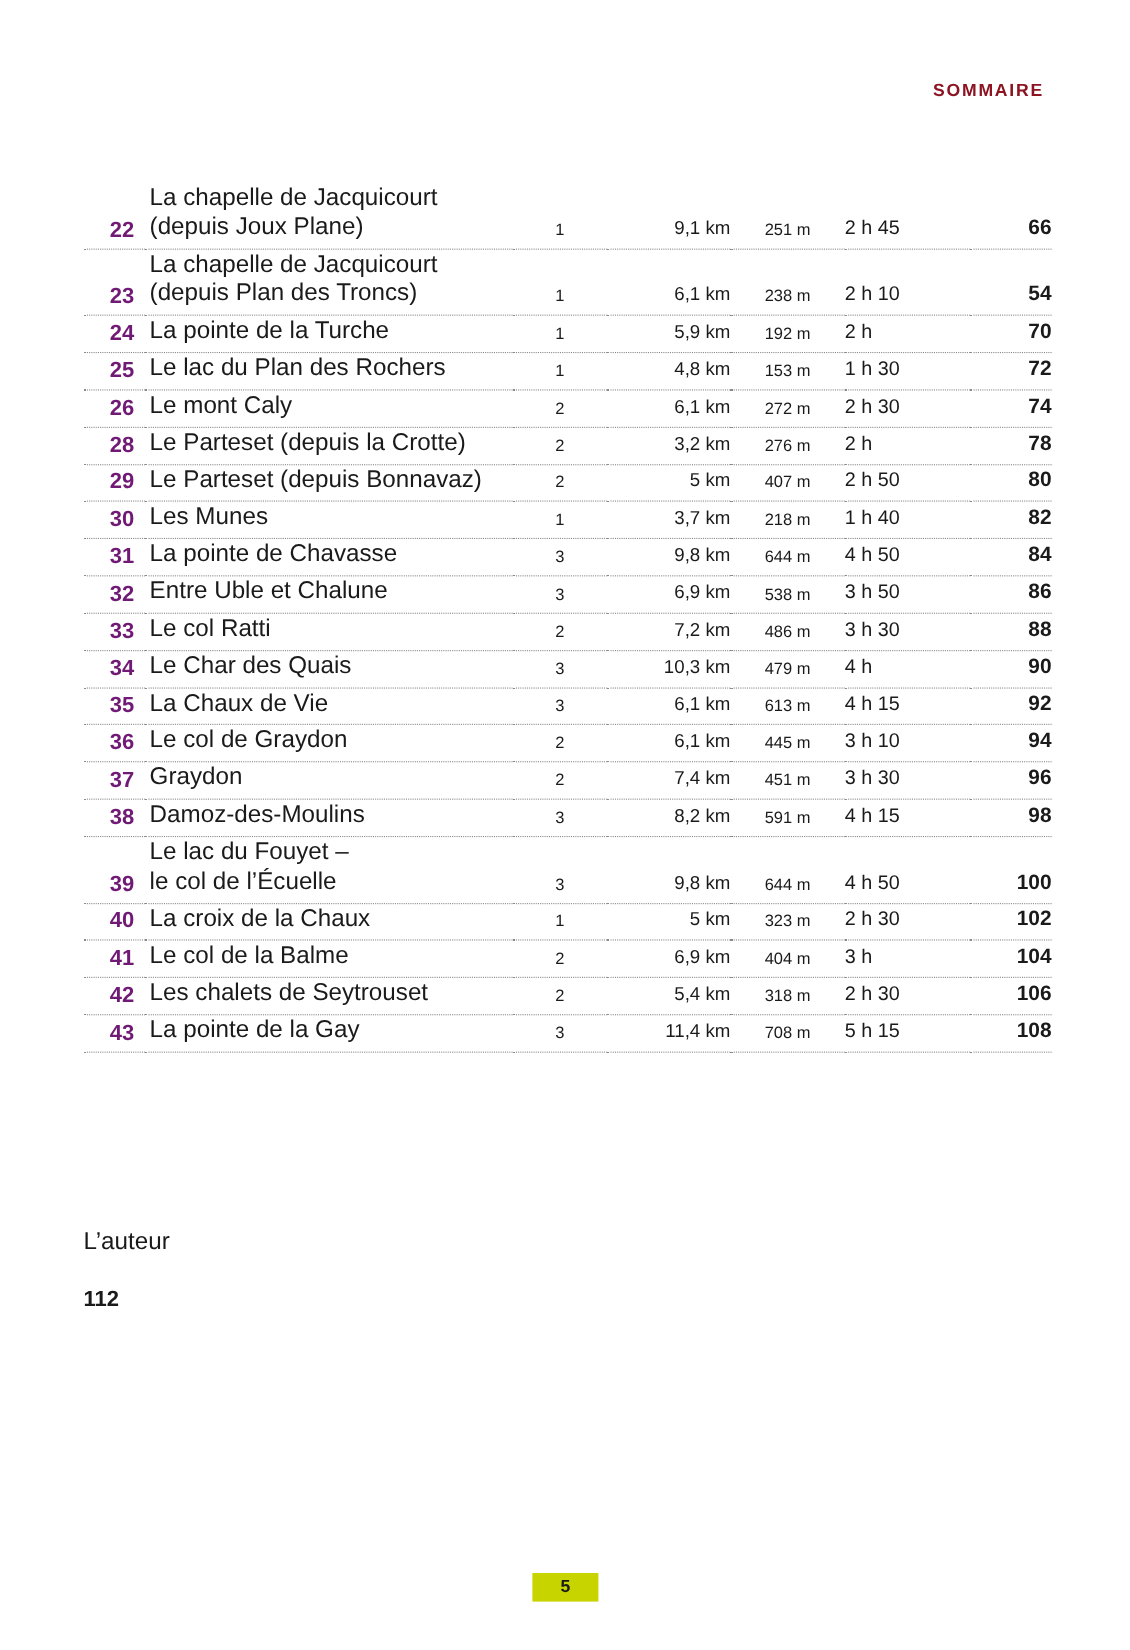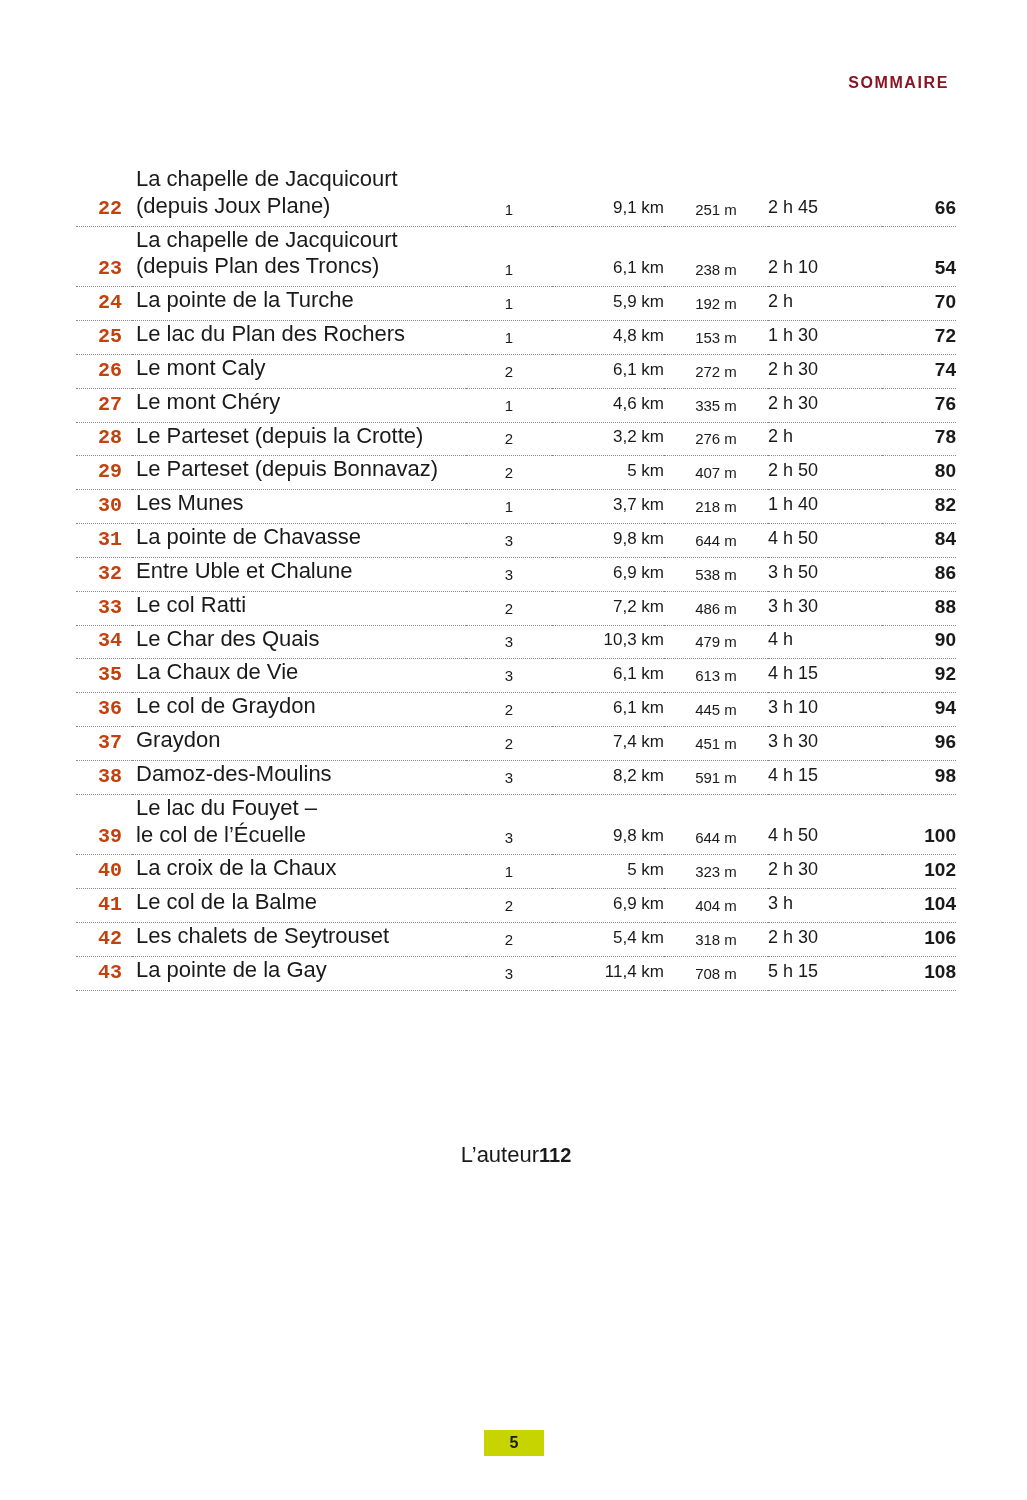--- a/index.html
+++ b/index.html
@@ -50,24 +50,23 @@
     padding: 0;
     vertical-align: bottom;
   }
 
   .col-num {
     width: 46px;
     text-align: right;
     padding-right: 10px !important;
     font-size: 20px;
     font-weight: bold;
-    color: #c2410c;
+    color: #701a75;
     line-height: 1.0;
     padding-bottom: 7px !important;
-    font-family: Liberation Mono, monospace;
   }
   .col-title {
     font-size: 22px;
     color: #1a1a1a;
     line-height: 1.22;
     padding-bottom: 6px !important;
     padding-left: 4px !important;
   }
   .col-diff {
     width: 86px;
@@ -113,23 +112,24 @@
     vertical-align: bottom;
   }
 
   
   .author-line {
     position: absolute;
     top: 1115px;
     left: 76px;
     width: 880px;
     display: flex;
-    justify-content: center;
+    justify-content: flex-start;
     align-items: baseline;
     font-size: 22px;
+    flex-direction: column;
   }
   .author-page {
     font-size: 20px;
     font-weight: bold;
     margin-top: 29px;
   }
 
   
   .page-badge {
     position: absolute;
@@ -195,29 +195,20 @@
           <tr class="toc-row">
             <td class="col-num">26</td>
             <td class="col-title"><span>Le mont Caly</span></td>
             <td class="col-diff">2</td>
             <td class="col-dist">6,1 km</td>
             <td class="col-elev">272 m</td>
             <td class="col-time">2 h 30</td>
             <td class="col-page">74</td>
           </tr>
           <tr class="toc-row">
-            <td class="col-num">27</td>
-            <td class="col-title"><span>Le mont Chéry</span></td>
-            <td class="col-diff">1</td>
-            <td class="col-dist">4,6 km</td>
-            <td class="col-elev">335 m</td>
-            <td class="col-time">2 h 30</td>
-            <td class="col-page">76</td>
-          </tr>
-          <tr class="toc-row">
             <td class="col-num">28</td>
             <td class="col-title"><span>Le Parteset (depuis la Crotte)</span></td>
             <td class="col-diff">2</td>
             <td class="col-dist">3,2 km</td>
             <td class="col-elev">276 m</td>
             <td class="col-time">2 h</td>
             <td class="col-page">78</td>
           </tr>
           <tr class="toc-row">
             <td class="col-num">29</td>

